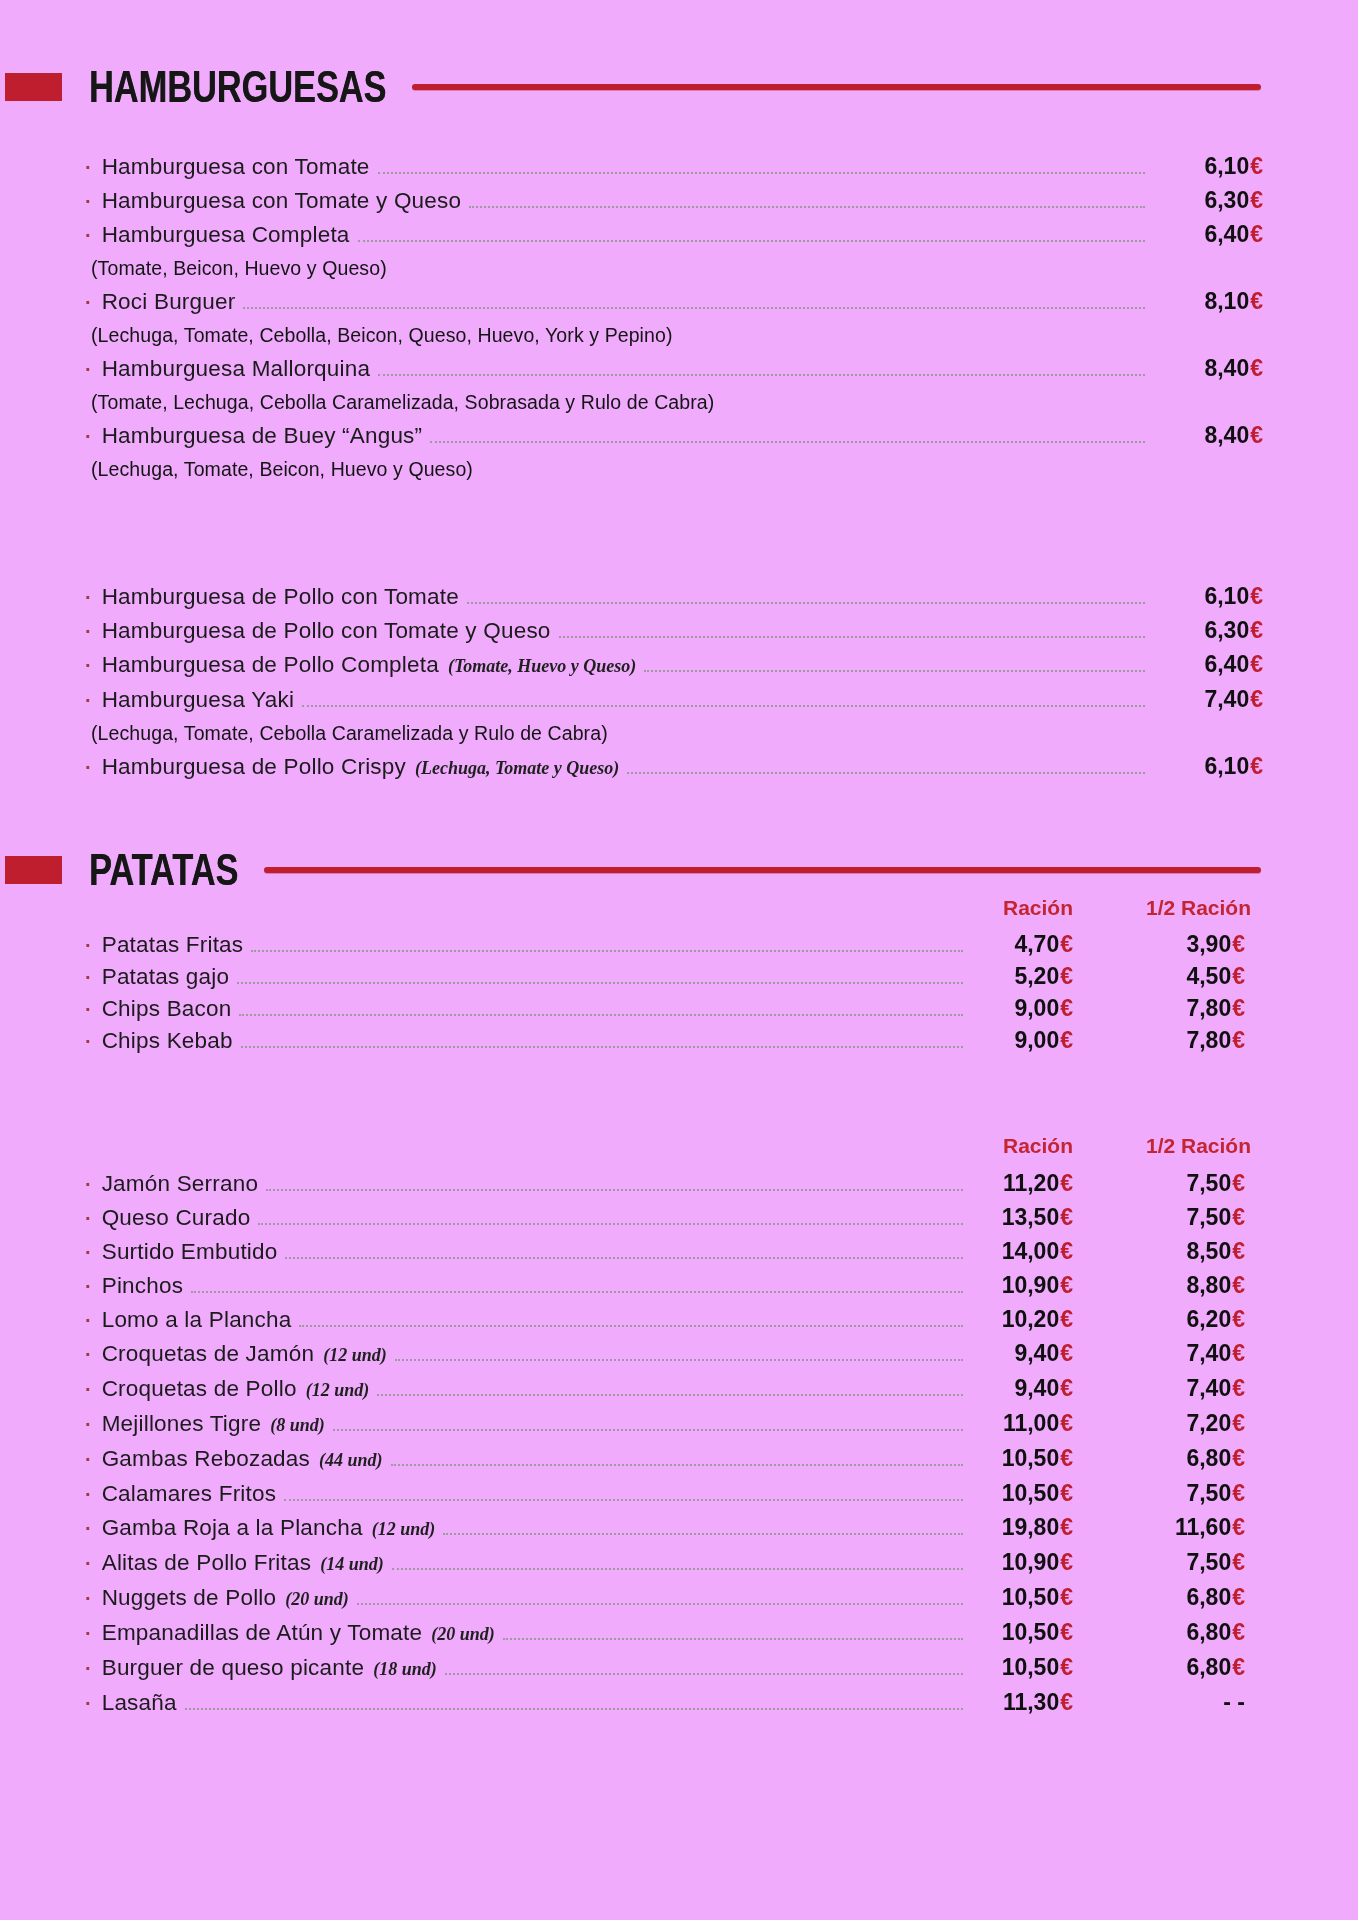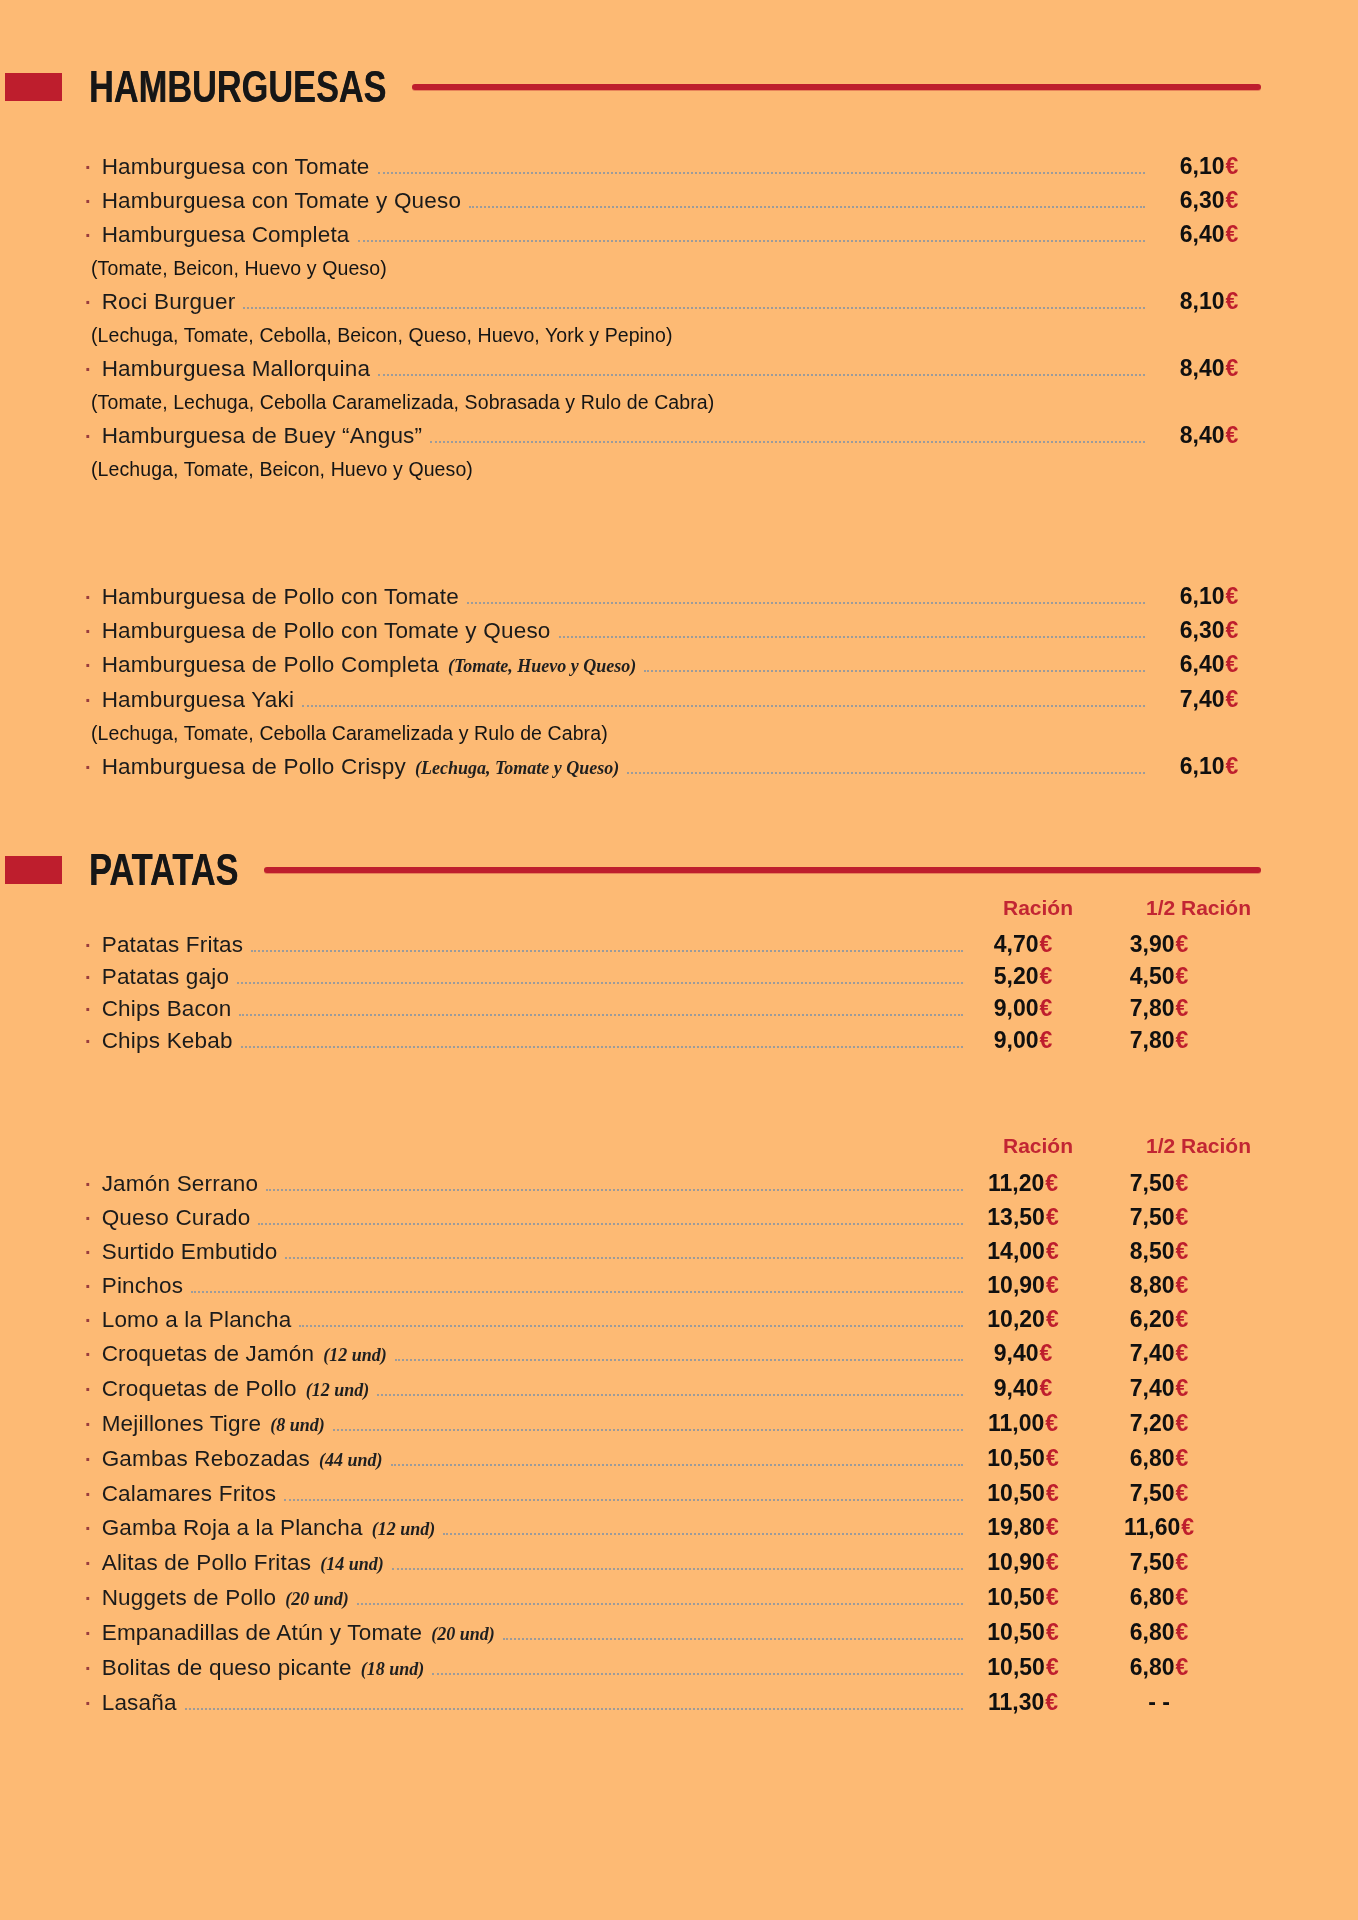--- a/index.html
+++ b/index.html
@@ -6,21 +6,21 @@
     --accent:#be1e2d;
     --header-red:#c22633;
     --bullet:#993d3d;
     --ink:#1b1b1b;
     --dots:#9b9b9b;
   }
   *{margin:0;padding:0;box-sizing:border-box;}
   html,body{background:#ffffff;}
   body{font-family:"Liberation Sans", sans-serif; color:var(--ink);}
   .page{
-    width:1358px; height:1920px; background:#fdba74;
+    width:1358px; height:1920px; background:#f0abfc;
     padding:64px 95px 0 85px; overflow:hidden; position:relative;
   }
   
   .menu-section{display:block;}
   .section-header{
     display:flex; align-items:center; margin-left:-80px; height:46px;
   }
   .red-block{
     width:57px; height:28px; background:var(--accent); flex:0 0 auto;
   }
@@ -60,21 +60,21 @@
     font-style:italic; font-weight:700; font-size:18px; margin-left:9px;
     flex:0 0 auto; color:#1f1f1f;font-family:Liberation Serif, serif;
   }
   .leader{
     flex:1 1 auto; min-width:18px;
     border-bottom:2px dotted var(--dots);
     margin:0 10px 7px 8px;
   }
   .price{
     font-weight:700; font-size:23px; color:#101010; white-space:nowrap;
-    text-align:center; flex:0 0 auto;
+    text-align:right; flex:0 0 auto;
   }
   .price .cur{color:var(--accent); font-weight:700; margin-left:1px;}
   .price-full{width:108px;}
   .two-col .price-full{width:100px;}
   .price-half{width:190px; padding-right:18px;}
   .item-desc{
     font-size:19.5px; line-height:33px; color:#141414;
     margin-left:6px; letter-spacing:0.1px; white-space:nowrap;
   }
   
@@ -389,21 +389,21 @@
     <span class="bullet">·</span>
     <span class="item-name">Empanadillas de Atún y Tomate</span>
     <span class="item-note">(20 und)</span>
     <span class="leader"></span>
     <span class="price price-full"><span class="val">10,50</span><span class="cur">€</span></span>
     <span class="price price-half"><span class="val">6,80</span><span class="cur">€</span></span>
   </div>
 
   <div class="item-row">
     <span class="bullet">·</span>
-    <span class="item-name">Bolitas de queso picante</span>
+    <span class="item-name">Burguer de queso picante</span>
     <span class="item-note">(18 und)</span>
     <span class="leader"></span>
     <span class="price price-full"><span class="val">10,50</span><span class="cur">€</span></span>
     <span class="price price-half"><span class="val">6,80</span><span class="cur">€</span></span>
   </div>
 
   <div class="item-row">
     <span class="bullet">·</span>
     <span class="item-name">Lasaña</span>
 

